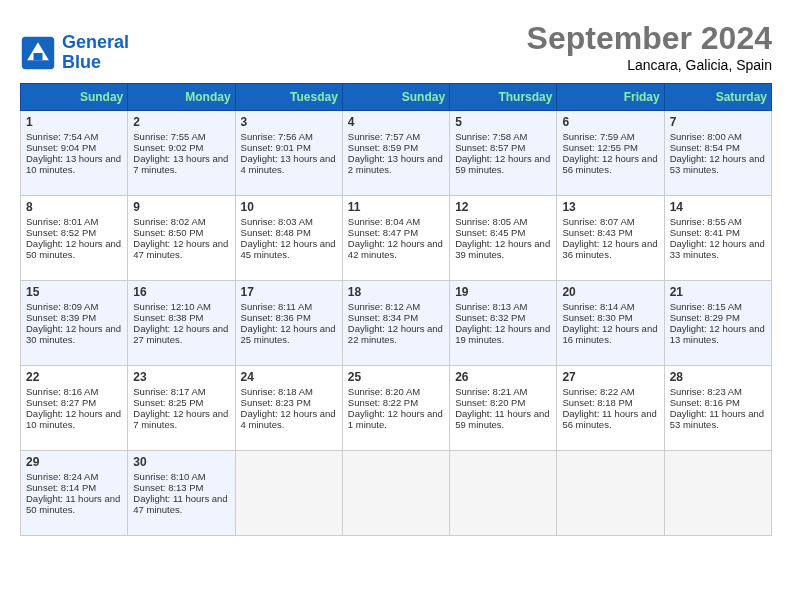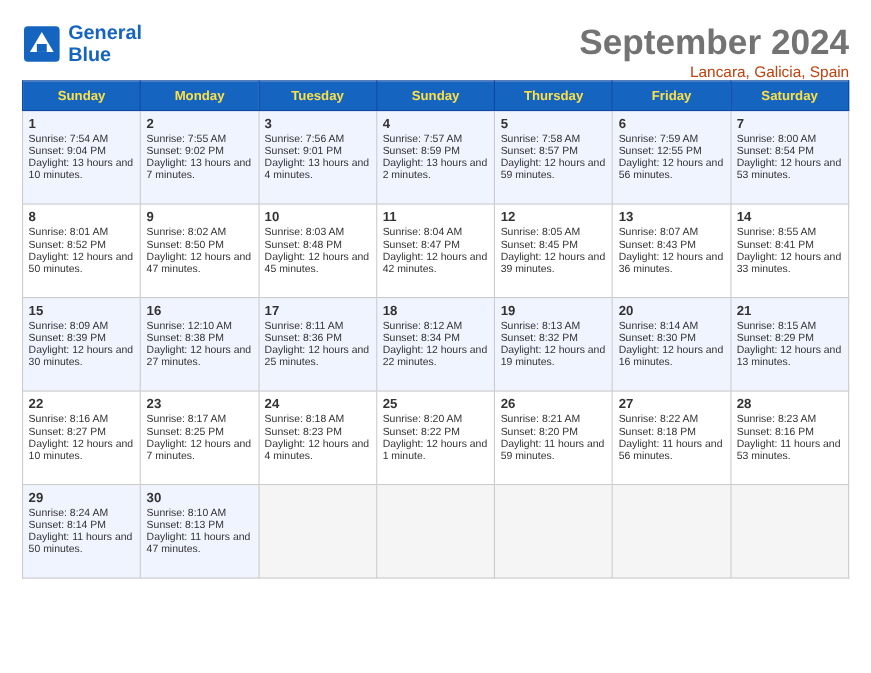--- a/index.html
+++ b/index.html
@@ -6,21 +6,22 @@
     body {
       font-family: Arial, sans-serif;
       background: #fff;
       width: 792px;
       min-height: 612px;
       padding: 20px;
     }
     .header {
       display: flex;
       justify-content: space-between;
-      align-items: flex-start;
+      align-items: flex-end;
+      margin-bottom: 10px;
     }
     .logo {
       display: flex;
       align-items: center;
       gap: 6px;
     }
     .logo-text {
       font-size: 18px;
       font-weight: bold;
       color: #333;
@@ -36,34 +37,34 @@
     .title-block {
       text-align: right;
     }
     .month-title {
       font-size: 32px;
       font-weight: bold;
       color: #737373;
     }
     .location {
       font-size: 14px;
-      color: #c2410c;
+      color: #000000;
     }
     table {
       width: 100%;
       border-collapse: collapse;
       table-layout: fixed;
     }
     th {
       background-color: #1565c0;
-      color: #fde047;
+      color: #86efac;
       font-size: 12px;
       font-weight: bold;
       padding: 6px 4px;
-      text-align: center;
+      text-align: right;
       border: 1px solid #0d47a1;
     }
     td {
       vertical-align: top;
       border: 1px solid #ccc;
       padding: 4px 5px;
       font-size: 9.5px;
       color: #333;
       height: 85px;
       background: #fff;

